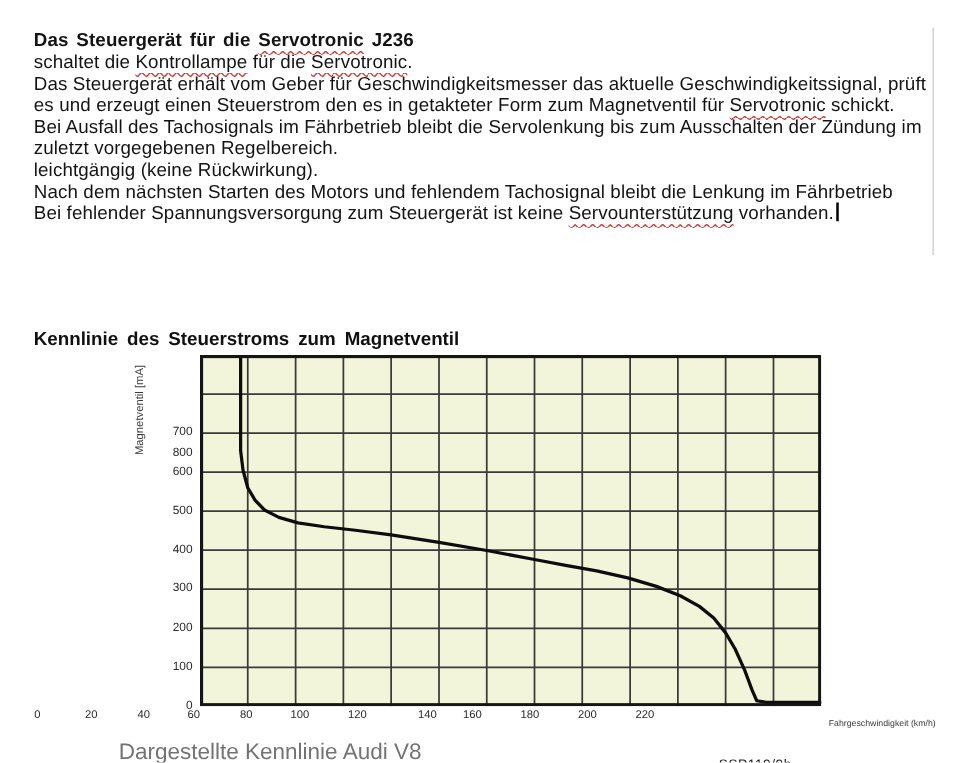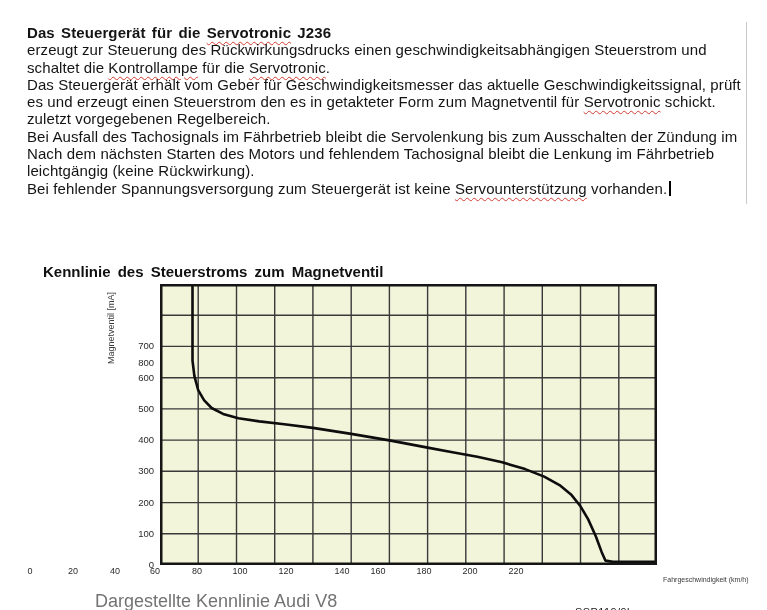--- a/index.html
+++ b/index.html
@@ -32,21 +32,20 @@
   .scan-edge {
     position:absolute; left:746px; top:5px; width:1px; height:182px;
     background:#c9c9c9;
   }
 
   
   .chart-heading {
     position:absolute; left:27px; top:246px;
     font-size:15px; font-weight:bold; word-spacing:3px; color:#101010;
     white-space:nowrap;
-    margin-left:16px;
   }
 
   
   .plot-svg { position:absolute; left:160px; top:267px; }
   .y-axis-title {
     position:absolute; left:67px; top:305px; width:90px; height:12px;
     text-align:center; font-size:9px; color:#3a3a3a; white-space:nowrap;
     transform:rotate(-90deg); transform-origin:center;
   }
   .ytick {
@@ -71,28 +70,27 @@
     font-size:11px; letter-spacing:0.4px; color:#222; white-space:nowrap;
   }
 </style>
 </head>
 <body>
 
 <div class="page">
 
   <div class="intro">
       <div class="line bold">Das Steuergerät für die <span class="misspell" style="text-decoration-color: rgb(210, 60, 50);">Servotronic</span> J236</div>
-      <div class="line">erzeugt zur Steuerung des Rückwirkungsdrucks einen geschwindigkeitsabhängigen Steuerstrom und</div>
       <div class="line">schaltet die <span class="misspell" style="text-decoration-color: rgb(210, 60, 50);">Kontrollampe</span> für die <span class="misspell" style="text-decoration-color: rgb(210, 60, 50);">Servotronic</span>.</div>
       <div class="line">Das Steuergerät erhält vom Geber für Geschwindigkeitsmesser das aktuelle Geschwindigkeitssignal, prüft</div>
       <div class="line">es und erzeugt einen Steuerstrom den es in getakteter Form zum Magnetventil für <span class="misspell" style="text-decoration-color: rgb(210, 60, 50);">Servotronic</span> schickt.</div>
+      <div class="line">Bei Ausfall des Tachosignals im Fährbetrieb bleibt die Servolenkung bis zum Ausschalten der Zündung im</div>
       <div class="line">zuletzt vorgegebenen Regelbereich.</div>
-      <div class="line">Bei Ausfall des Tachosignals im Fährbetrieb bleibt die Servolenkung bis zum Ausschalten der Zündung im</div>
+      <div class="line">leichtgängig (keine Rückwirkung).</div>
       <div class="line">Nach dem nächsten Starten des Motors und fehlendem Tachosignal bleibt die Lenkung im Fährbetrieb</div>
-      <div class="line">leichtgängig (keine Rückwirkung).</div>
       <div class="line">Bei fehlender Spannungsversorgung zum Steuergerät ist keine <span class="misspell" style="text-decoration-color: rgb(210, 60, 50);">Servounterstützung</span> vorhanden.<span class="caret"></span></div>
     </div>
   <div class="scan-edge"></div>
 
   <div class="chart-heading">Kennlinie des Steuerstroms zum Magnetventil</div>
 
   <div>
     <div class="y-axis-title">Magnetventil [mA]</div>
     <svg class="plot-svg" width="497" height="281" viewBox="0 0 497 281">
         <rect x="0" y="0" width="497" height="281" fill="#f3f5da"></rect>

